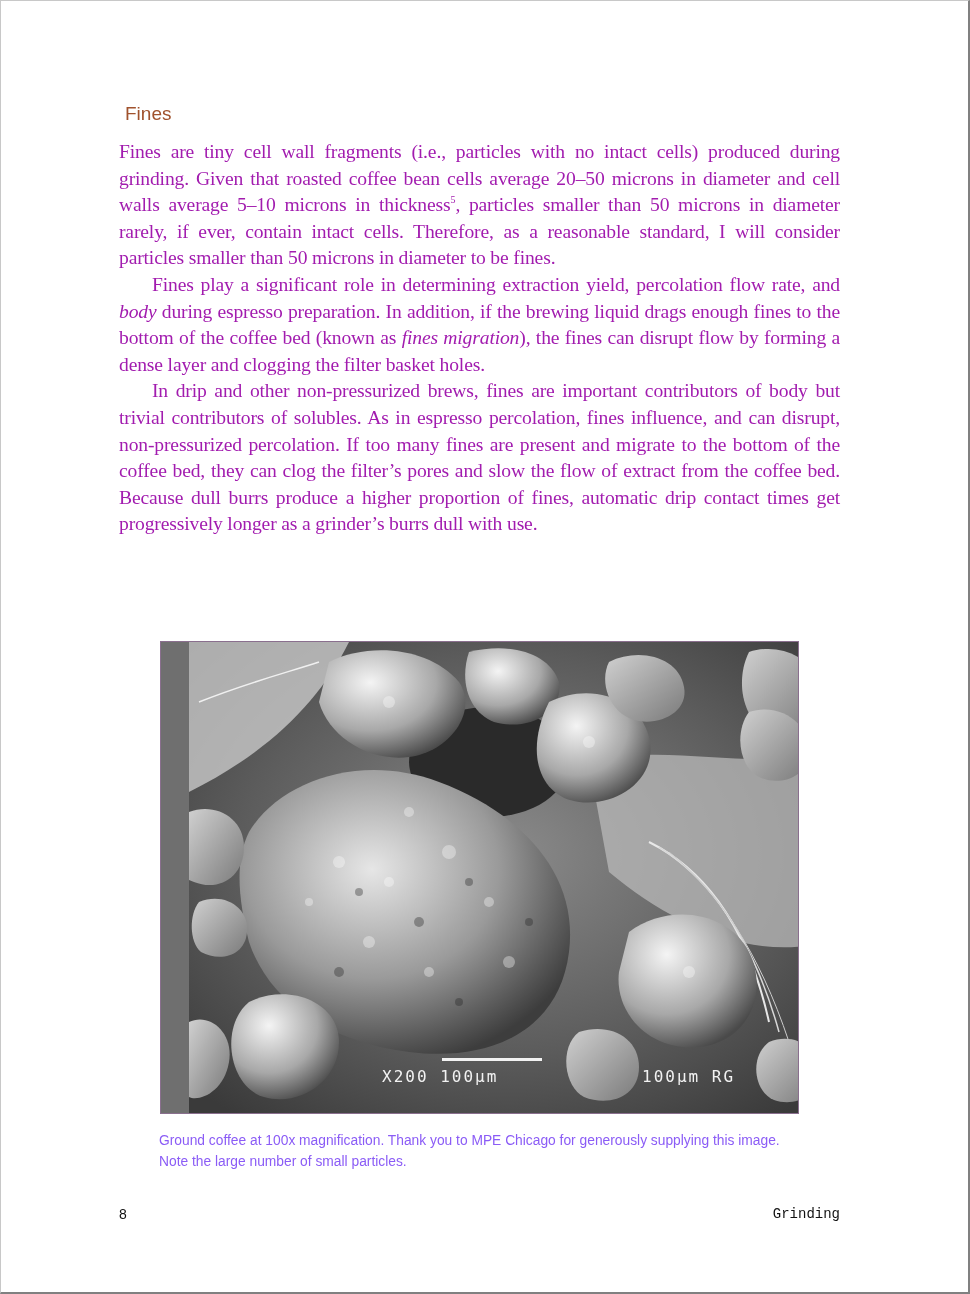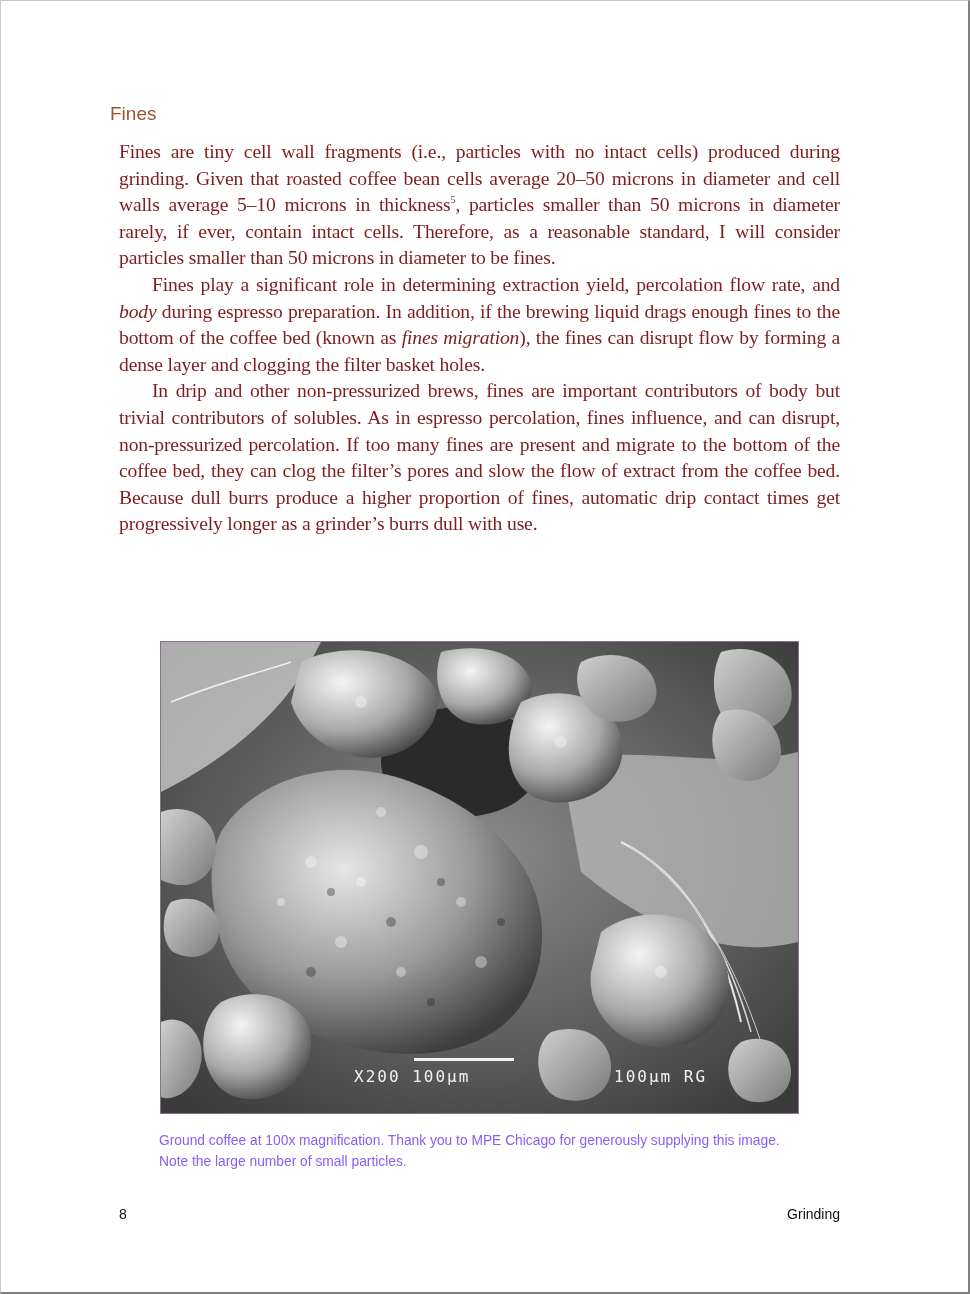--- a/index.html
+++ b/index.html
@@ -1,27 +1,27 @@
 <!DOCTYPE html>
 <html><head>
 <meta charset="utf-8">
 <style>
   html, body { margin:0; padding:0; }
   body { width:970px; height:1294px; background:#ffffff; position:relative; overflow:hidden; }
   .frame { position:absolute; left:0; top:0; width:968px; height:1292px; border-top:1px solid #c8c8c8; border-left:1px solid #c8c8c8; border-right:2px solid #808080; border-bottom:2px solid #808080; box-sizing:border-box; width:970px; height:1294px; }
-  .heading { position:absolute; left:110px; top:103px; font-family:"Liberation Sans", sans-serif; font-size:19px; color:#a0522d; }
-  .body-text { position:absolute; left:119px; top:139px; width:721px; font-family:"Liberation Serif", serif; font-size:19.6px; line-height:26.6px; color:#7f1d1d; text-align:justify; letter-spacing:-0.15px; }
+  .heading { position:absolute; left:125px; top:103px; font-family:"Liberation Sans", sans-serif; font-size:19px; color:#a0522d; }
+  .body-text { position:absolute; left:119px; top:139px; width:721px; font-family:"Liberation Serif", serif; font-size:19.6px; line-height:26.6px; color:#a21caf; text-align:justify; letter-spacing:-0.15px; }
   .body-text p { margin:0; }
   .body-text p + p { text-indent:33px;font-family:Liberation Serif, serif; }
   sup { font-size:10px; line-height:0; vertical-align:super; }
-  .figure { position:absolute; left:160px; top:641px; width:639px; height:473px; border:1px solid #8a6f8e; box-sizing:border-box; overflow:hidden; background:#6f6f6f; }
+  .figure { position:absolute; left:160px; top:641px; width:639px; height:473px; border:1px solid #8a6f8e; box-sizing:border-box; overflow:hidden; background:#6f6f6f;padding-left:28px; }
   .figure svg { display:block; }
   .caption { position:absolute; left:159px; top:1130px; width:640px; font-family:"Liberation Sans", sans-serif; font-size:13.8px; line-height:21px; color:#8b5cf6; }
   .footer-left { position:absolute; left:119px; top:1206px; font-family:"Liberation Sans", sans-serif; font-size:14px; color:#111; }
-  .footer-right { position:absolute; right:130px; top:1206px; font-family:Liberation Sans, sans-serif; font-size:14px; color:#111; }
+  .footer-right { position:absolute; right:130px; top:1206px; font-family:Liberation Mono, monospace; font-size:14px; color:#111; }
   .scale-text { font-family:"DejaVu Sans Mono", monospace; font-size:16px; fill:#f2f2f2; letter-spacing:2px; }
 </style>
 </head>
 <body>
 
 <div class="frame"></div>
 
 <div class="heading">Fines</div>
 
 <div class="body-text">

